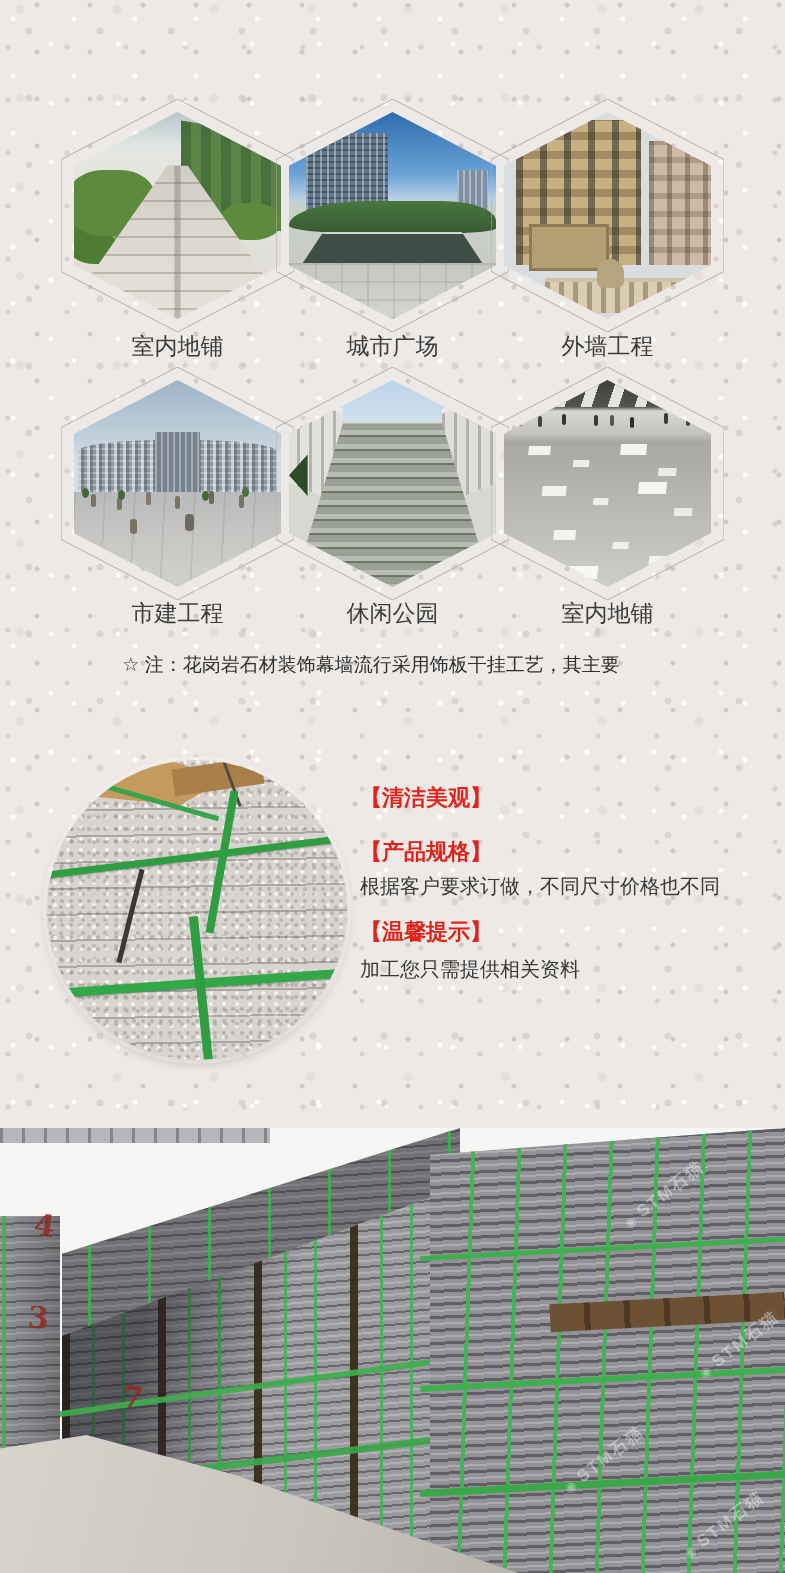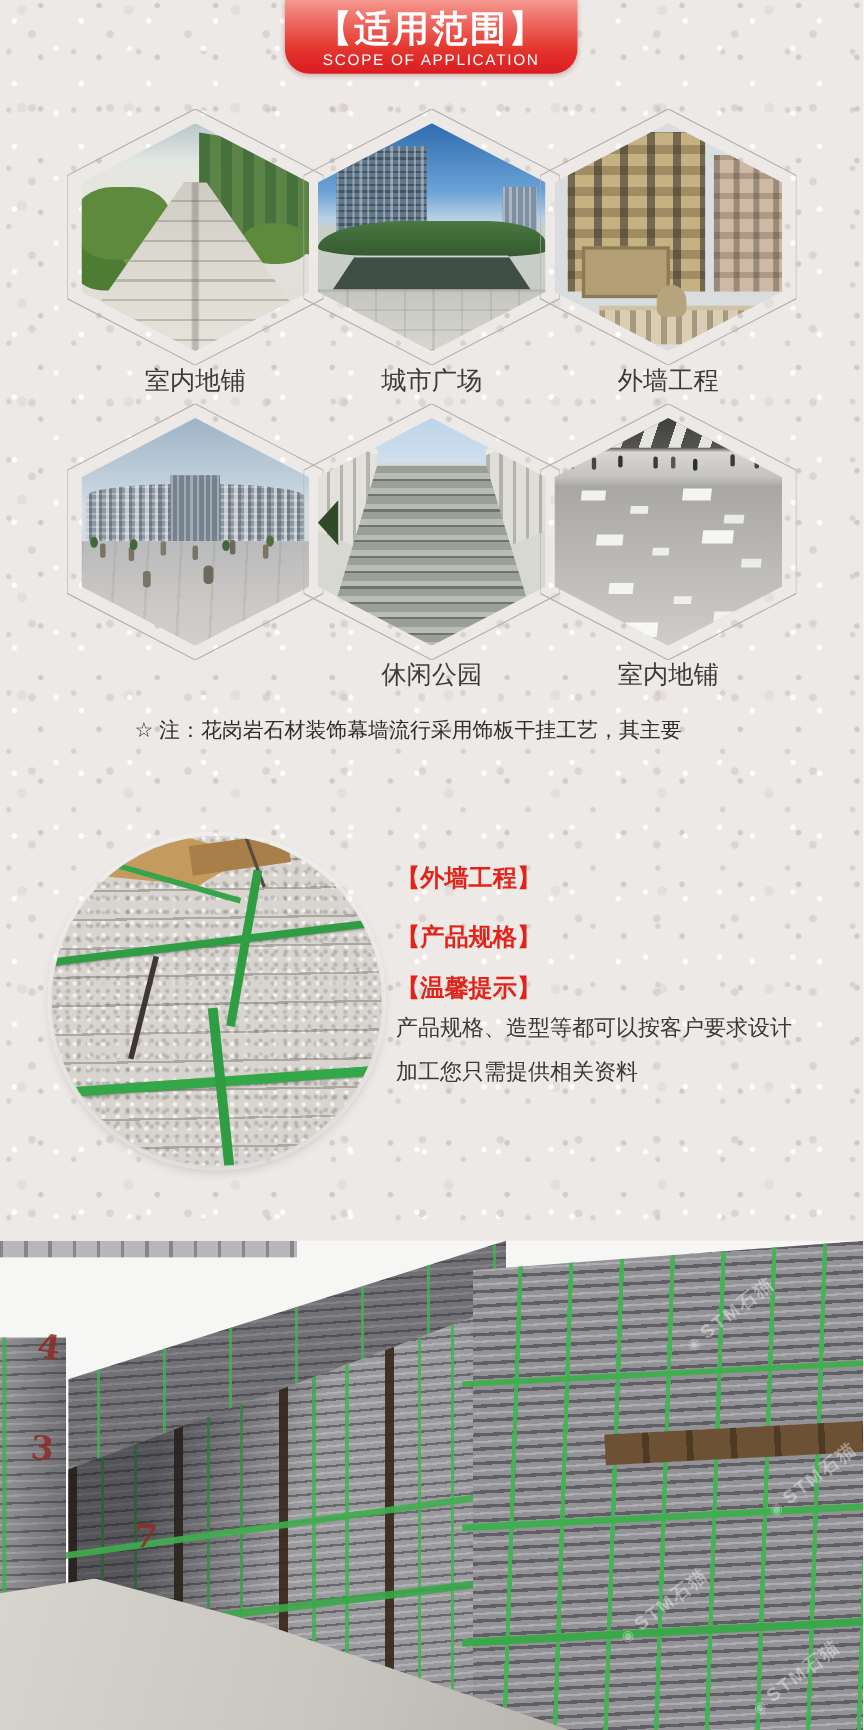--- a/index.html
+++ b/index.html
@@ -200,24 +200,20 @@
     font-family:"DejaVu Serif","Liberation Serif",serif;}
   .bp-wm{position:absolute;z-index:8;color:rgba(255,255,255,.38);font-size:17px;font-weight:700;
     letter-spacing:2px;transform:rotate(-38deg);white-space:nowrap;}
   .bp-wm .dot{font-size:13px;margin-right:4px;}
 </style>
 </head>
 <body>
 
 <div id="page">
 
-  <div class="banner">
-    <div class="banner-title">【适用范围】</div>
-    <div class="banner-sub">SCOPE OF APPLICATION</div>
-  </div>
 
   <div class="hex-card" style="left:74px;top:112px;">
     <svg class="hex-outline" viewBox="0 0 100 100" preserveAspectRatio="none">
         <polygon points="50,0 100,26 100,74 50,100 0,74 0,26"></polygon>
       </svg>
     <div class="hex-photo scene-road">
       <div class="s1"></div>
       <div class="s2"></div>
       <div class="s4"></div>
       <div class="s3"></div>
@@ -279,44 +275,45 @@
     <svg class="hex-outline" viewBox="0 0 100 100" preserveAspectRatio="none">
         <polygon points="50,0 100,26 100,74 50,100 0,74 0,26"></polygon>
       </svg>
     <div class="hex-photo scene-indoor">
       <div class="s1"></div>
       <div class="s2"></div>
       <div class="s3"></div>
     </div>
   </div>
 
+  <div class="hex-label" style="left:74px;top:598px;">市建工程</div>
   <div class="hex-label" style="left:289px;top:598px;">休闲公园</div>
   <div class="hex-label" style="left:504px;top:598px;">室内地铺</div>
 
   <div class="note">
     <div>☆ 注：花岗岩石材装饰幕墙流行采用饰板干挂工艺，其主要</div>
   </div>
 
   <div class="circle-photo">
     <div class="cp-card1"></div>
     <div class="cp-card2"></div>
     <div class="cp-crack1"></div>
     <div class="cp-crack2"></div>
     <div class="cp-strap-t"></div>
     <div class="cp-strap-h1"></div>
     <div class="cp-strap-h2"></div>
     <div class="cp-strap-v1"></div>
     <div class="cp-strap-v2"></div>
   </div>
 
   <div class="product-text">
-    <div class="p-head">【外墙工程】</div>
+    <div class="p-head">【清洁美观】</div>
     <div class="p-head gap1">【产品规格】</div>
+    <div class="p-body">根据客户要求订做，不同尺寸价格也不同</div>
     <div class="p-head gap2">【温馨提示】</div>
-    <div class="p-body2">产品规格、造型等都可以按客户要求设计</div>
     <div class="p-body2">加工您只需提供相关资料</div>
   </div>
 
   <div class="bp">
     <div class="bp-farstrip"></div>
     <div class="bp-upper"></div>
     <div class="bp-mid stack-tex"></div>
     <div class="bp-mid-shadow"></div>
     <div class="bp-mid-strap1"></div>
     <div class="bp-mid-strap2"></div>

